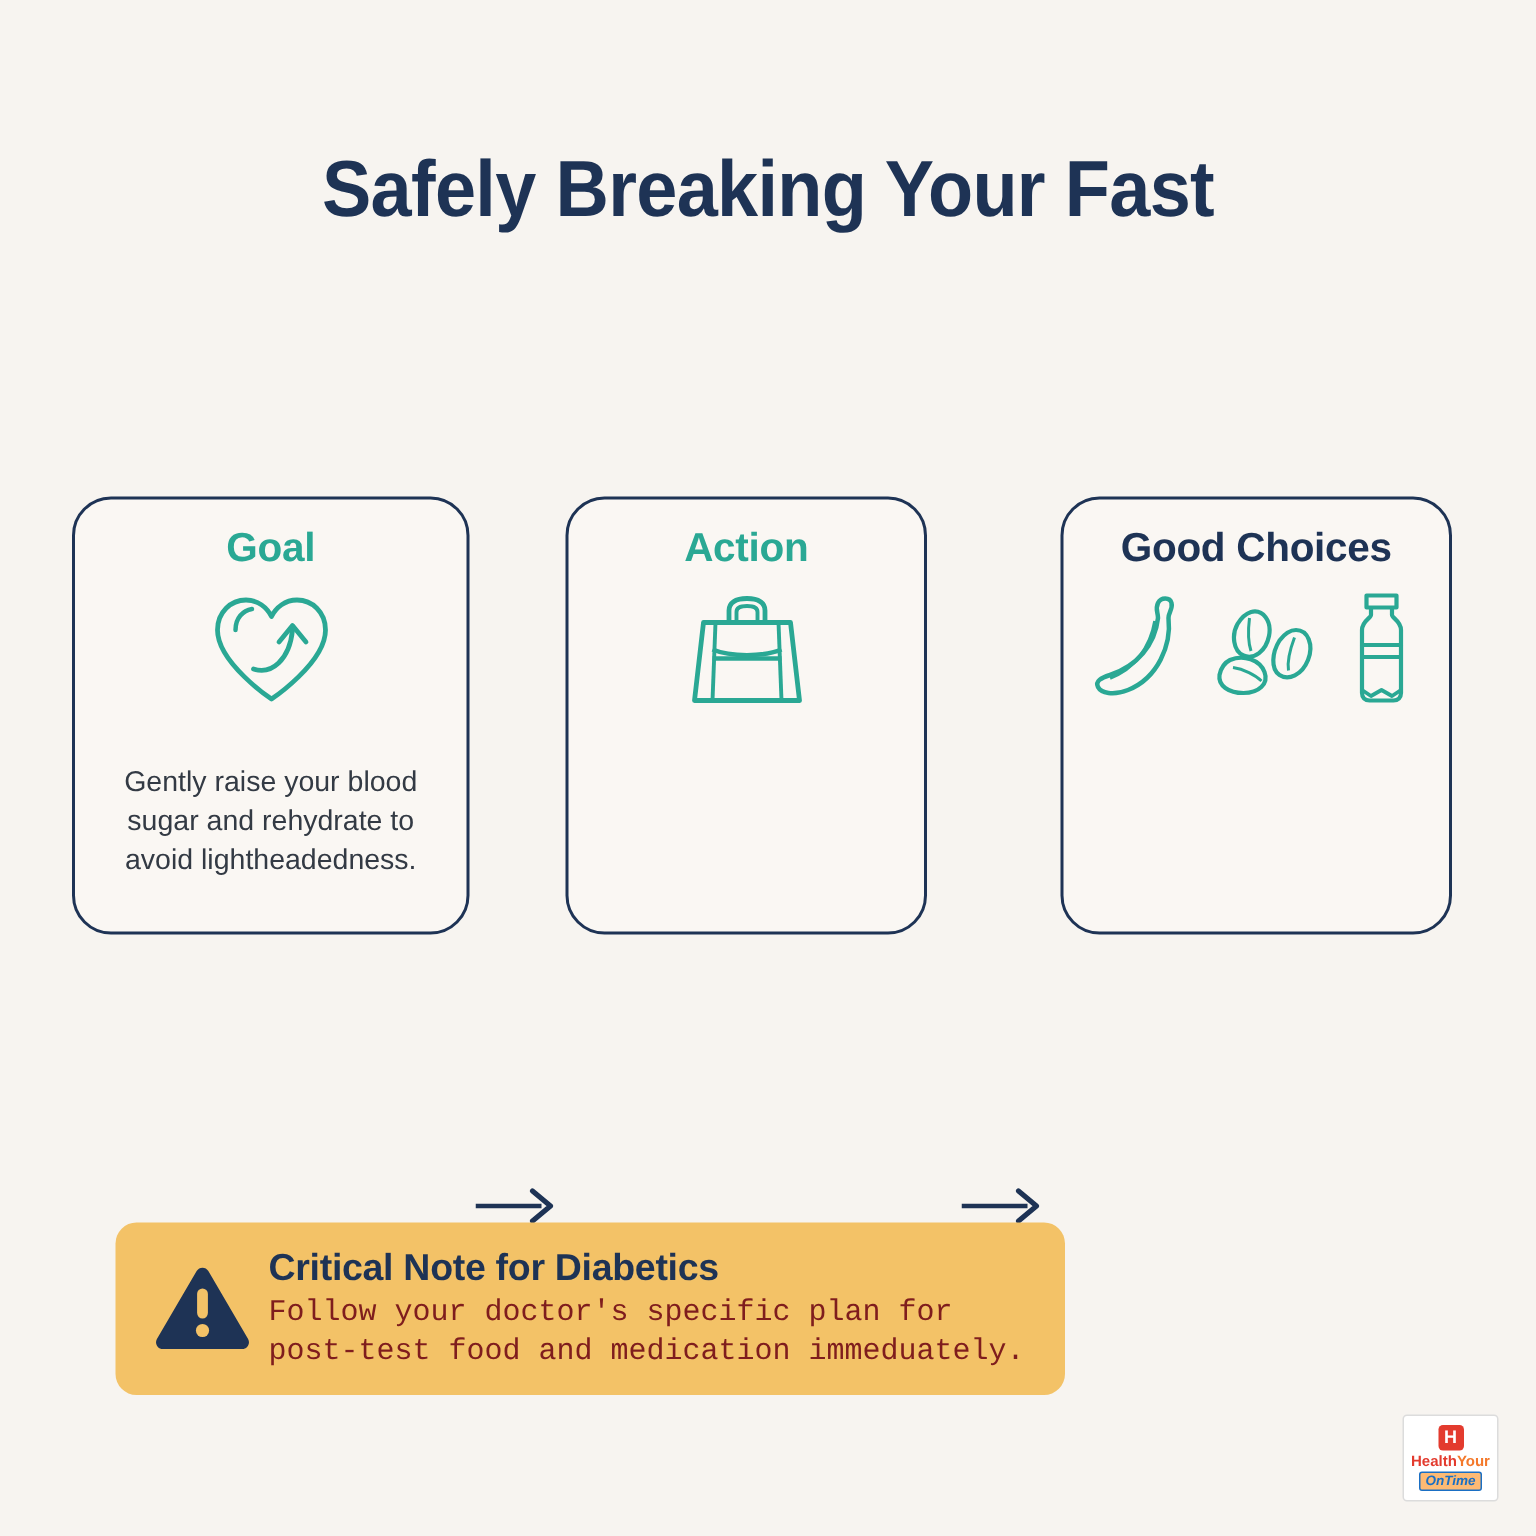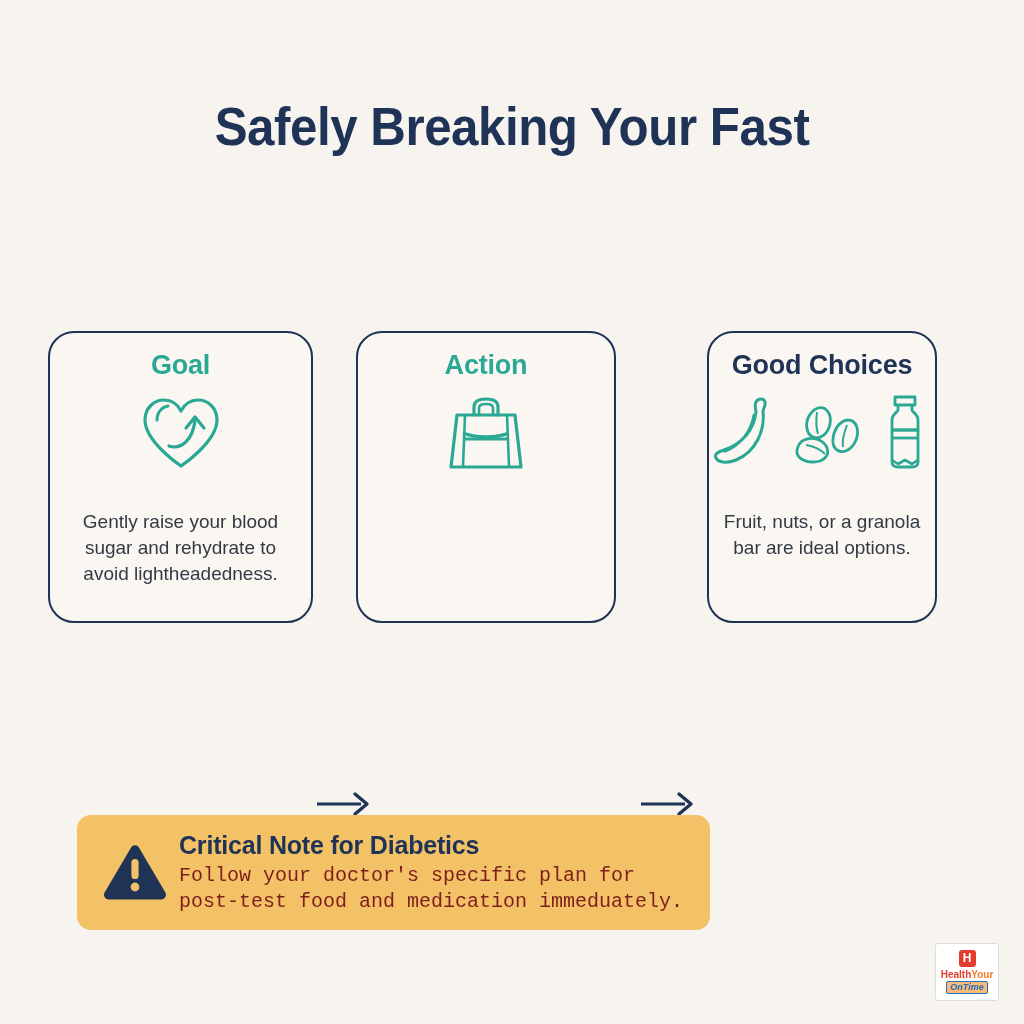--- a/index.html
+++ b/index.html
@@ -46,22 +46,22 @@
     height: 292px;
     box-sizing: border-box;
     border: 2px solid #1e3355;
     border-radius: 26px;
     background: #faf7f3;
     display: flex;
     flex-direction: column;
     align-items: center;
   }
   .card-1 { left: 48px;  width: 265px; }
-  .card-2 { left: 356px; width: 260px; align-items: center; }
-  .card-3 { left: 707px; width: 230px; }
+  .card-2 { left: 377px; width: 241px; align-items: center; }
+  .card-3 { left: 707px; width: 261px; }
 
   .card-title {
     margin-top: 18px;
     font-size: 27px;
     font-weight: bold;
     letter-spacing: -0.2px;
     line-height: 1.1;
     text-align: center;
   }
   .title-teal { color: #2aa894; }
@@ -254,21 +254,20 @@
         <g>
           <path d="M183 3 H203 V11 H183 Z" stroke="#2aa894" stroke-width="2.8" stroke-linejoin="round" fill="none"></path>
           <path d="M186 11 V16 C186 18 180 20 180 26 V36 H206 V26 C206 20 200 18 200 16 V11" stroke="#2aa894" stroke-width="2.8" stroke-linejoin="round" fill="none"></path>
           <path d="M180 36 H206" stroke="#2aa894" stroke-width="2.8" fill="none"></path>
           <path d="M180 44 H206" stroke="#2aa894" stroke-width="2.8" fill="none"></path>
           <path d="M180 36 V68 C180 71 182 73 185 73 H201 C204 73 206 71 206 68 V36" stroke="#2aa894" stroke-width="2.8" stroke-linejoin="round" fill="none"></path>
           <path d="M180 66 L186 70 L193 66 L200 70 L206 66" stroke="#2aa894" stroke-width="2.6" stroke-linejoin="round" fill="none"></path>
         </g>
       </svg>
     </div>
-    <div class="card-body">Fruit, nuts, or a granola bar are ideal options.</div>
   </div>
 </div>
 
 <div class="banner">
   <div class="banner-icon">
     <svg width="68" height="62" viewBox="0 0 68 62" fill="none">
       <path d="M30.1 5.4 C31.8 2.4 36.2 2.4 37.9 5.4 L64.4 50.6 C66.1 53.6 63.9 57.4 60.5 57.4 H7.5 C4.1 57.4 1.9 53.6 3.6 50.6 Z" fill="#1e3355"></path>
       <rect x="30.4" y="17" width="7.2" height="20" rx="3.6" fill="#f3c267"></rect>
       <circle cx="34" cy="45" r="4.4" fill="#f3c267"></circle>
     </svg>

